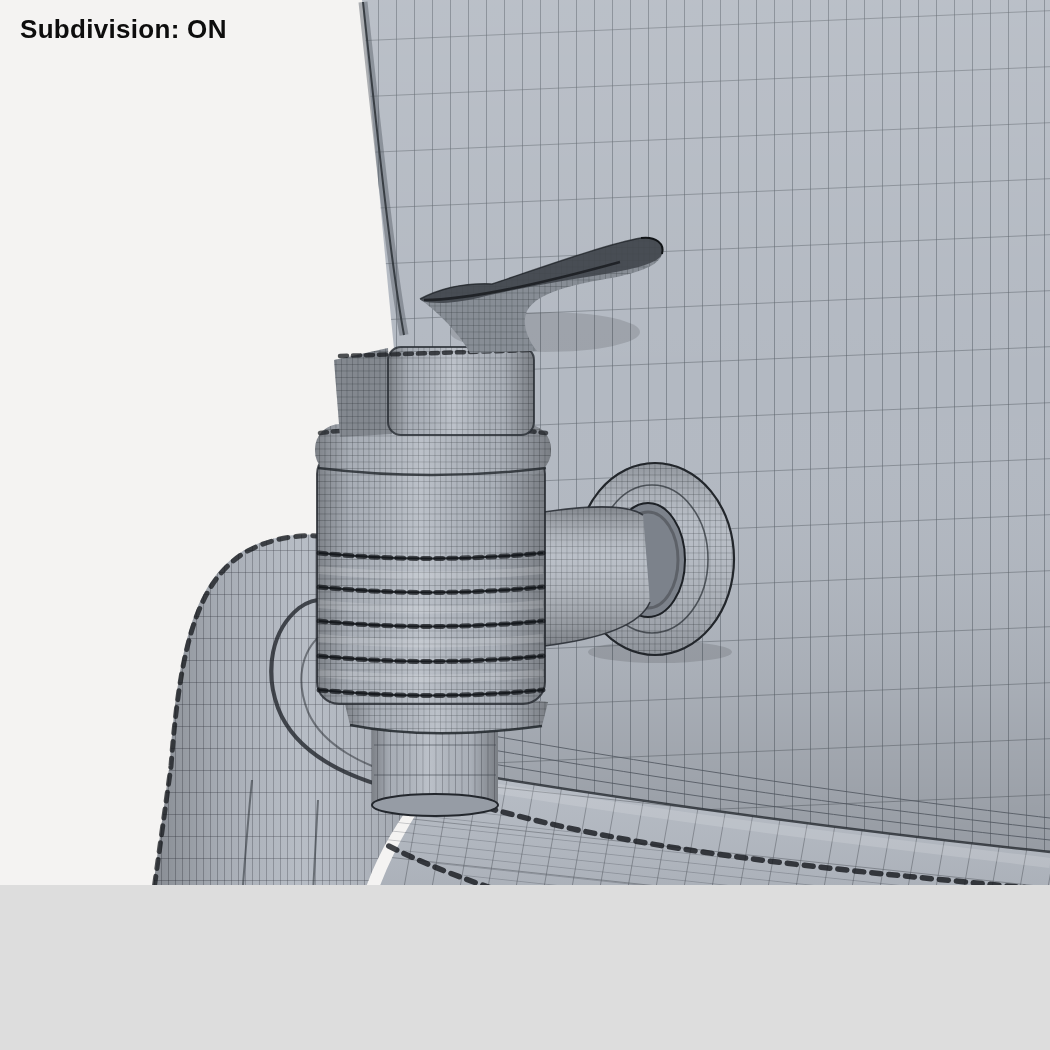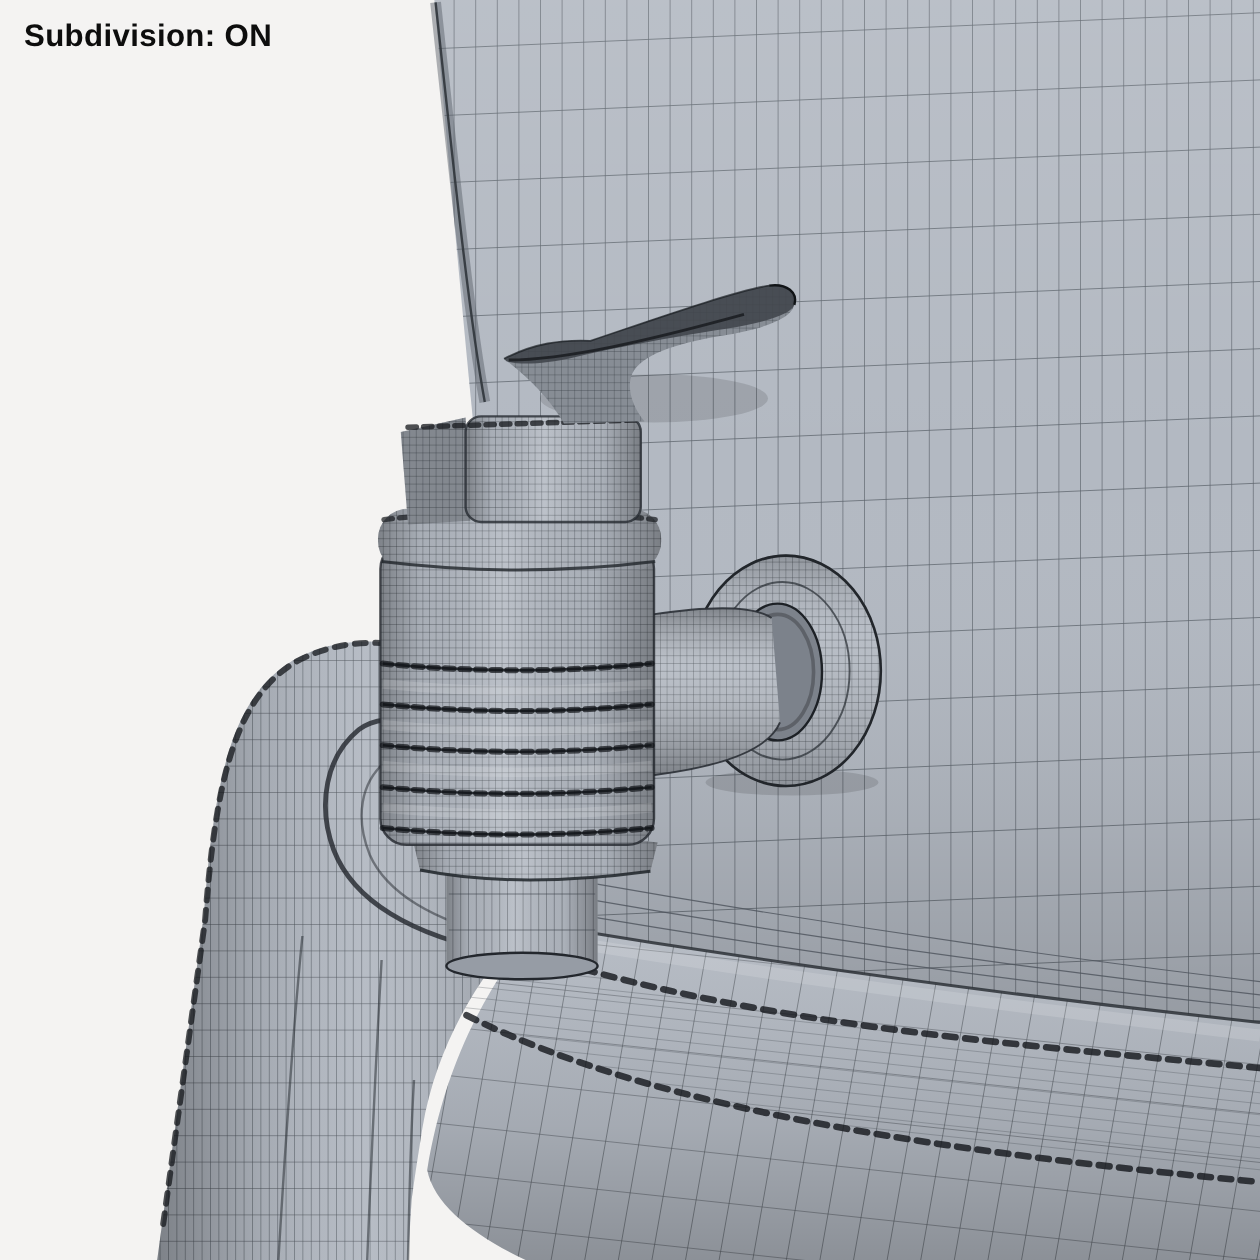--- a/index.html
+++ b/index.html
@@ -1,16 +1,16 @@
 <!DOCTYPE html>
 <html><head>
 <meta charset="utf-8">
 <style>
   html,body{margin:0;padding:0;background:#ddd;}
-  .stage{position:relative;width:1050px;height:1050px;overflow:hidden;font-family:"Liberation Sans",sans-serif;}
+  .stage{position:relative;width:1050px;height:885px;overflow:hidden;font-family:"Liberation Sans",sans-serif;}
   .stage svg{position:absolute;left:0;top:0;}
   .hud-label{position:absolute;left:20px;top:14px;font-size:26px;font-weight:700;
              letter-spacing:.3px;color:#0d0d0d;user-select:none;}
 </style>
 </head>
 <body>
 
 <div class="stage">
 
 <svg width="1050" height="1050" viewBox="0 0 1050 1050">

